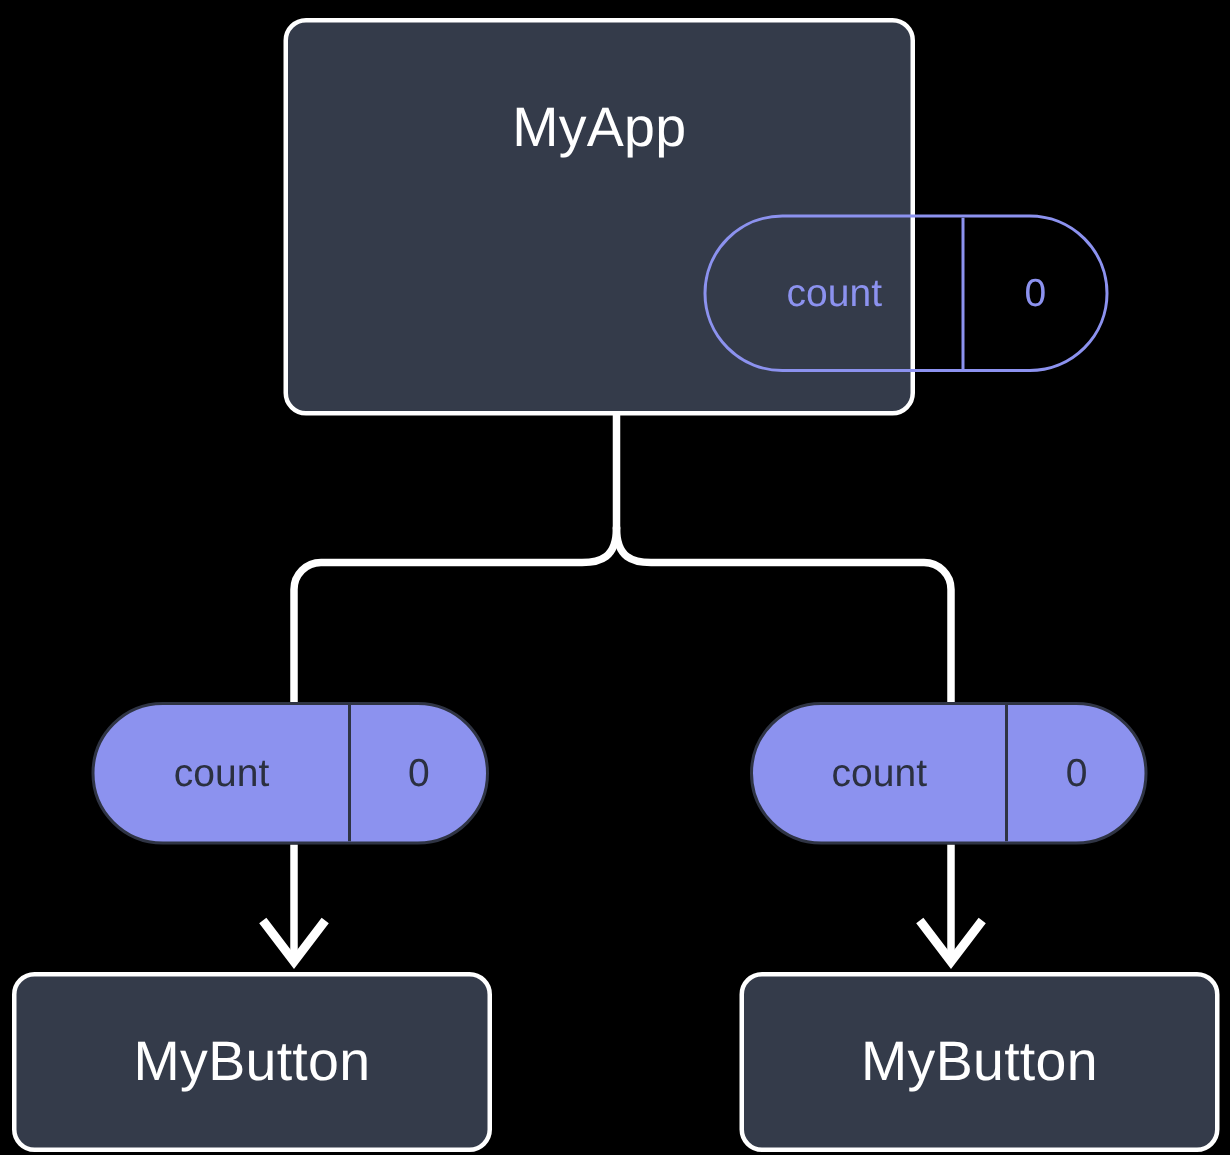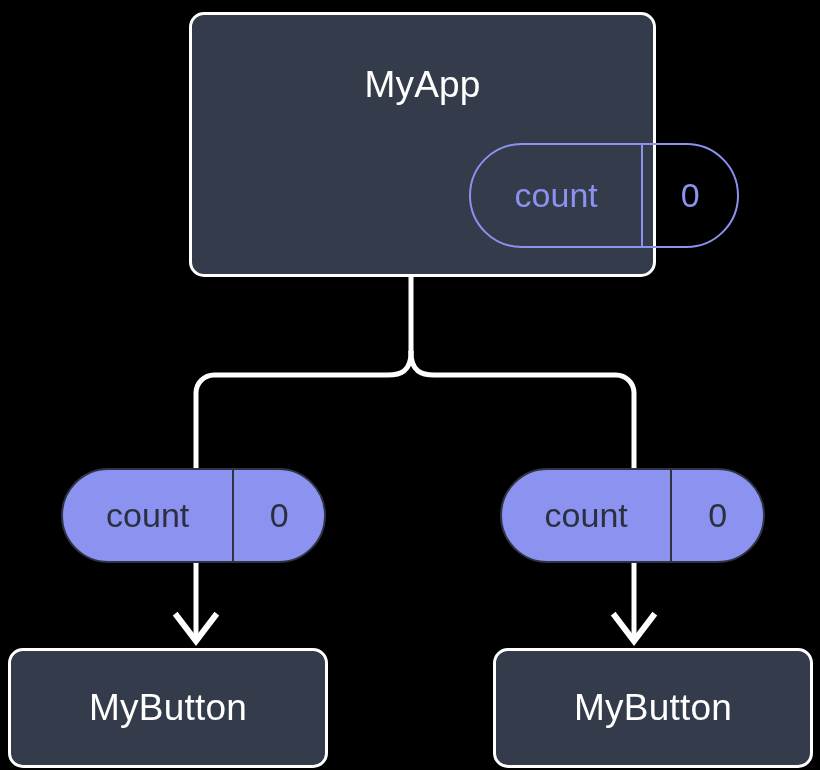--- a/index.html
+++ b/index.html
@@ -32,21 +32,21 @@
   .node-box {
     position: absolute;
     box-sizing: border-box;
     background: #343b4a;
     border: 3px solid #ffffff;
     border-radius: 15px;
   }
   #node-myapp {
     left: 189px;
     top: 12px;
-    width: 467px;
+    width: 421px;
     height: 265px;
   }
   #node-mybutton-left {
     left: 8px;
     top: 648px;
     width: 320px;
     height: 120px;
   }
   #node-mybutton-right {
     left: 493px;
@@ -82,21 +82,21 @@
     align-items: stretch;
     border-radius: 999px;
     overflow: hidden;
   }
   .pill .pill-key,
   .pill .pill-val {
     display: flex;
     align-items: center;
     justify-content: center;
     box-sizing: border-box;
-    font-size: 34px;
+    font-size: 26px;
     font-weight: 400;
     white-space: nowrap;
   }
 
   
   .pill.pill-outline {
     border: 2px solid #8c92ef;
     background: transparent;
   }
   .pill.pill-outline .pill-key {

